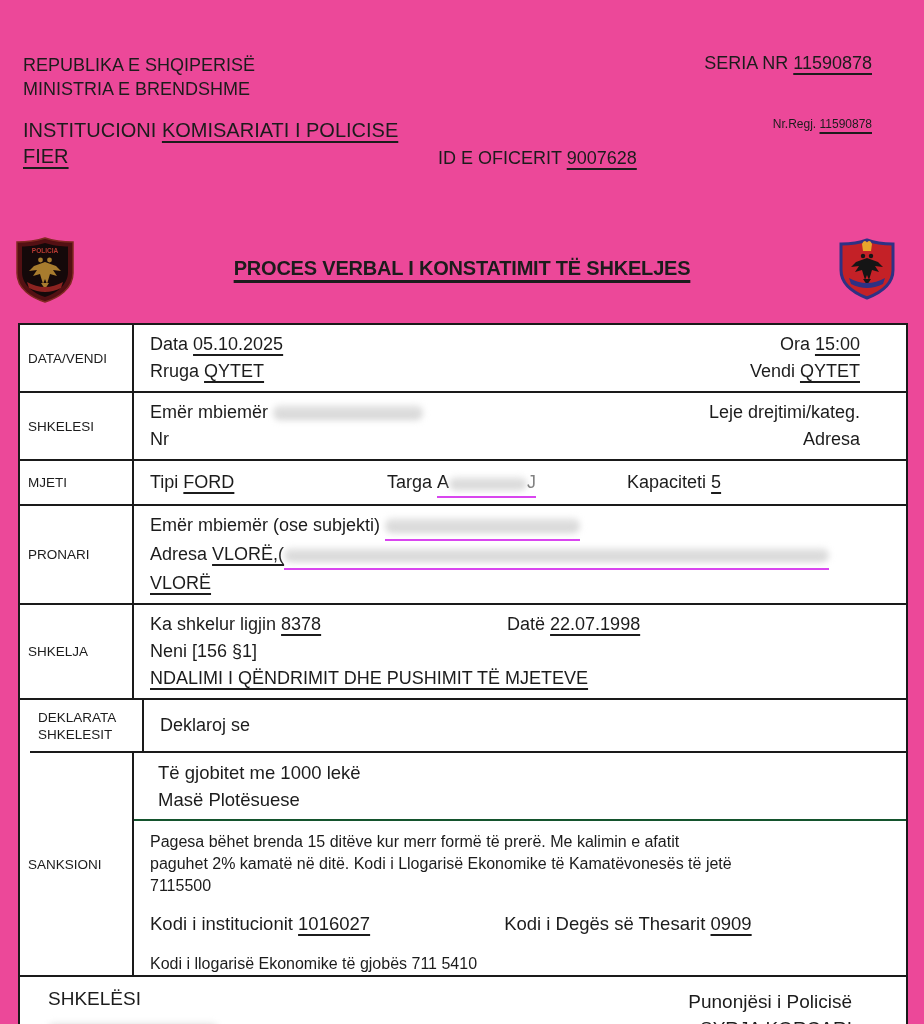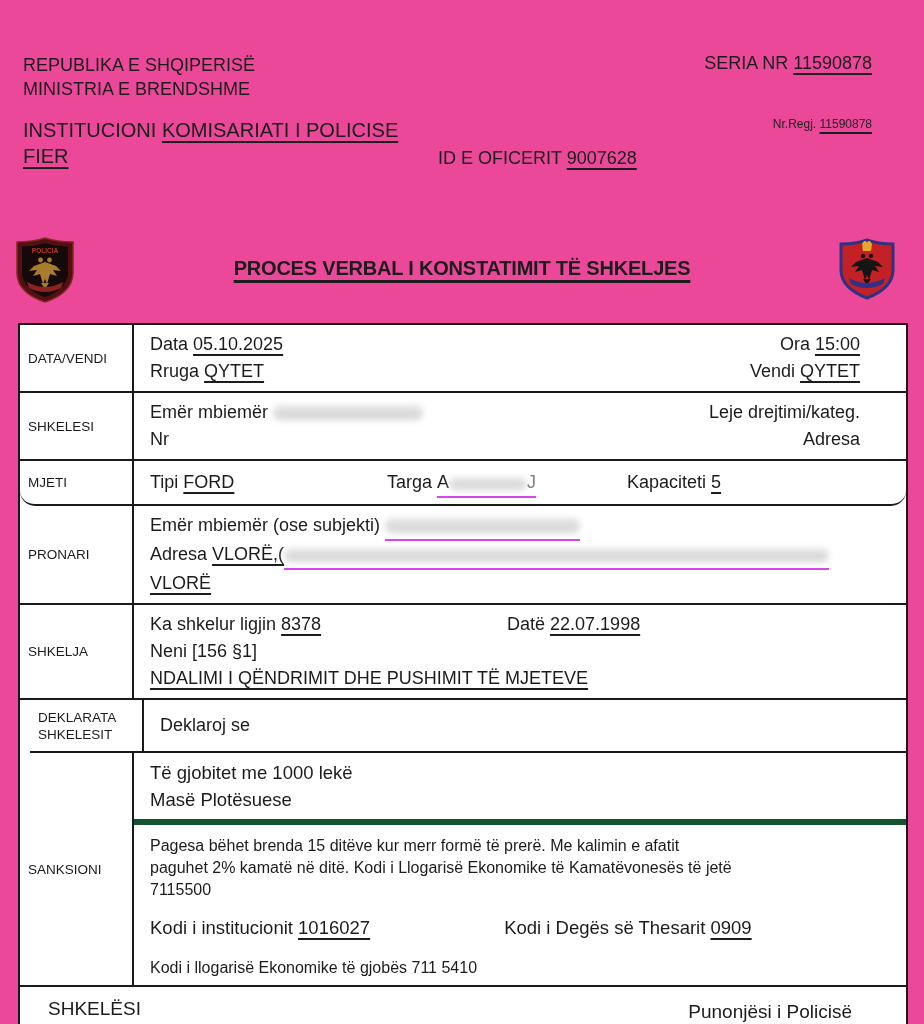--- a/index.html
+++ b/index.html
@@ -30,37 +30,37 @@
   .t-row:last-child { border-bottom:none; }
   .lc { width:114px; min-width:114px; border-right:2px solid #1a1a1a;
         display:flex; flex-direction:column; justify-content:center;
         padding-left:8px; font-size:13.5px; line-height:17px; }
   .cc { flex:1; padding:6px 16px; font-size:18px; line-height:27px; }
   .split { display:flex; justify-content:space-between; }
   .col-right { text-align:right; padding-right:30px; }
 
   .r-data    { min-height:65px; }
   .r-shkelesi{ min-height:63px; }
-  .r-mjeti   { min-height:43px;border-radius:15px; }
+  .r-mjeti   { min-height:43px; }
   .r-pronari { min-height:88px; }
   .r-shkelja { min-height:88px; }
   .r-deklarata { min-height:53px;margin-left:10px; }
   .r-sanksioni { min-height:203px; }
   .r-footer  { min-height:67px; }
 
   .mjeti-cc { display:flex; padding-top:8px; }
   .mjeti-g1 { width:237px; }
   .mjeti-g2 { width:240px; }
 
   .shkelja-l1 .first { display:inline-block; width:352px; }
 
   .sank-cc { padding:0; display:flex; flex-direction:column; }
-  .sank-top { min-height:63px; border-bottom:6px solid #14532d; padding:6px 16px;
+  .sank-top { min-height:63px; border-bottom:2px solid #14532d; padding:6px 24px;
               font-size:18.5px; line-height:27px; }
-  .sank-bot { padding:10px 16px 6px 16px; font-size:16px; line-height:22px;border-radius:22px; }
+  .sank-bot { padding:10px 16px 0 16px; font-size:16px; line-height:22px;border-radius:22px; }
   .kodi-line { font-size:18.5px; margin-top:14px; line-height:26px; }
   .kodi-line .first { display:inline-block; width:349px; }
   .gjoba-line { font-size:16px; margin-top:16px; }
 
   .footer-cc { flex:1; display:flex; justify-content:space-between; padding:11px 54px 0 28px; }
   .footer-left { font-size:19px; }
   .footer-right { text-align:right; font-size:19px; line-height:27px; }
 
   
   .redact { display:inline-block; height:15px; border-radius:7px; vertical-align:-2px;

